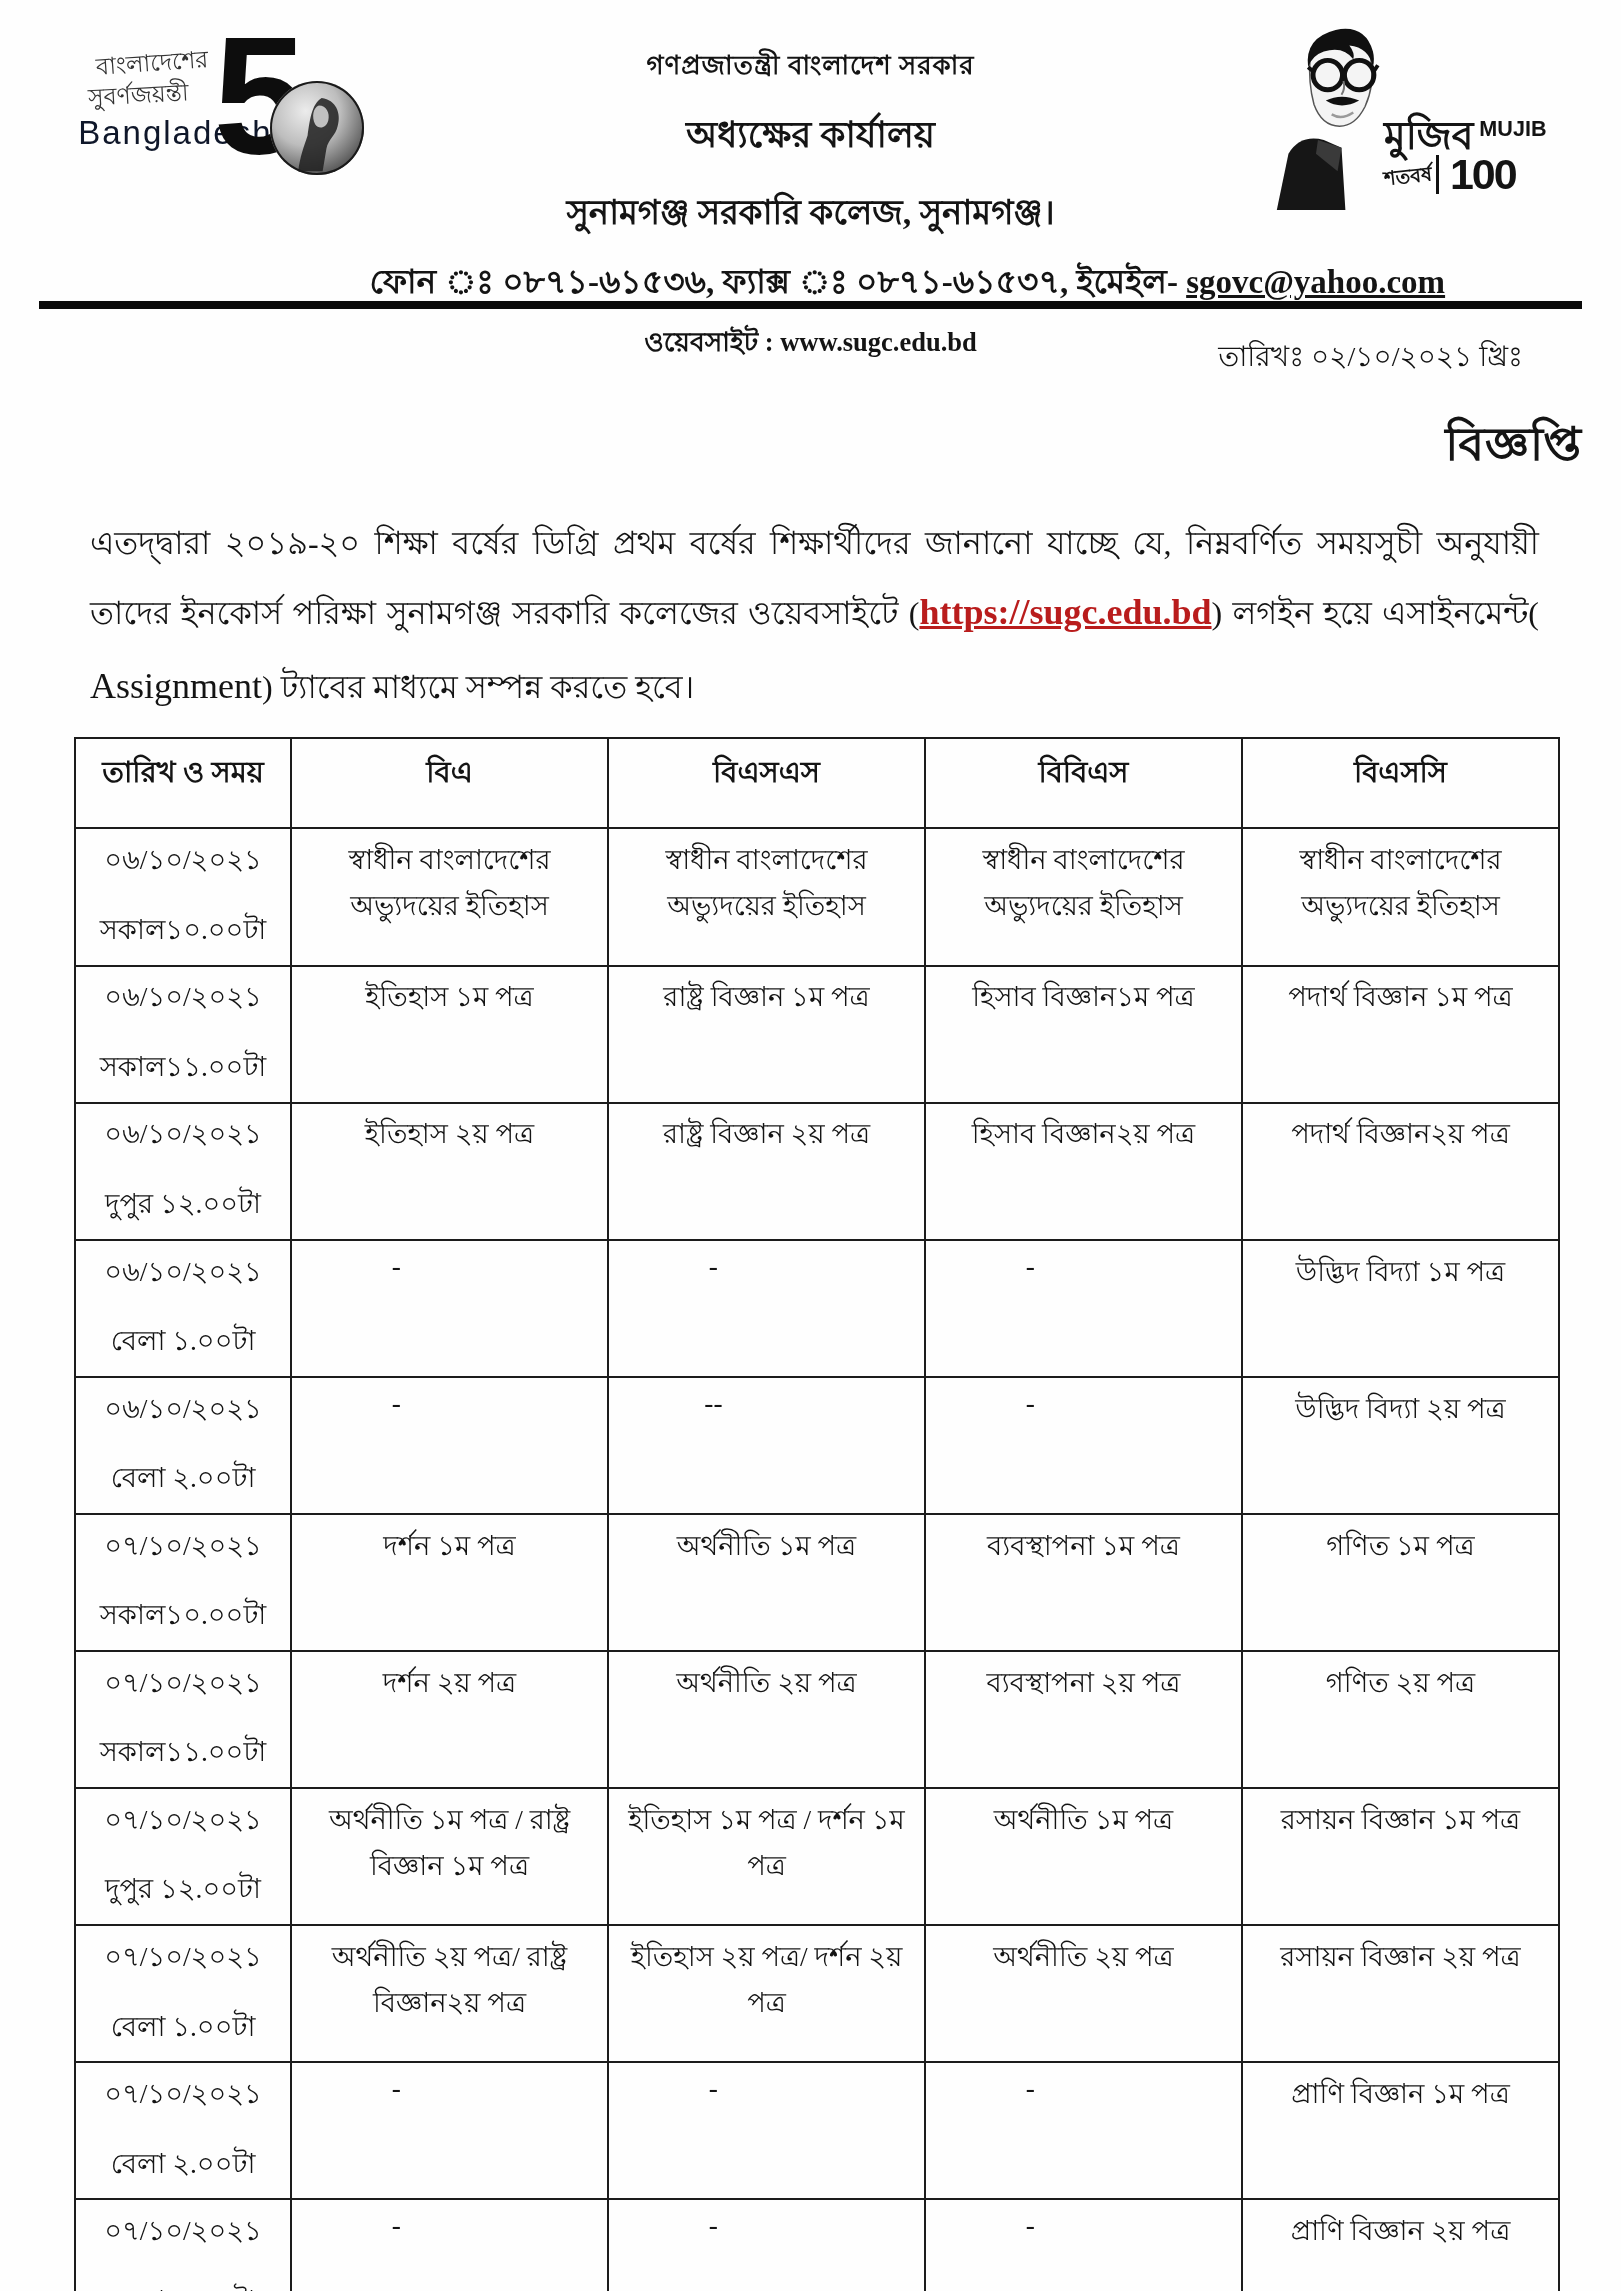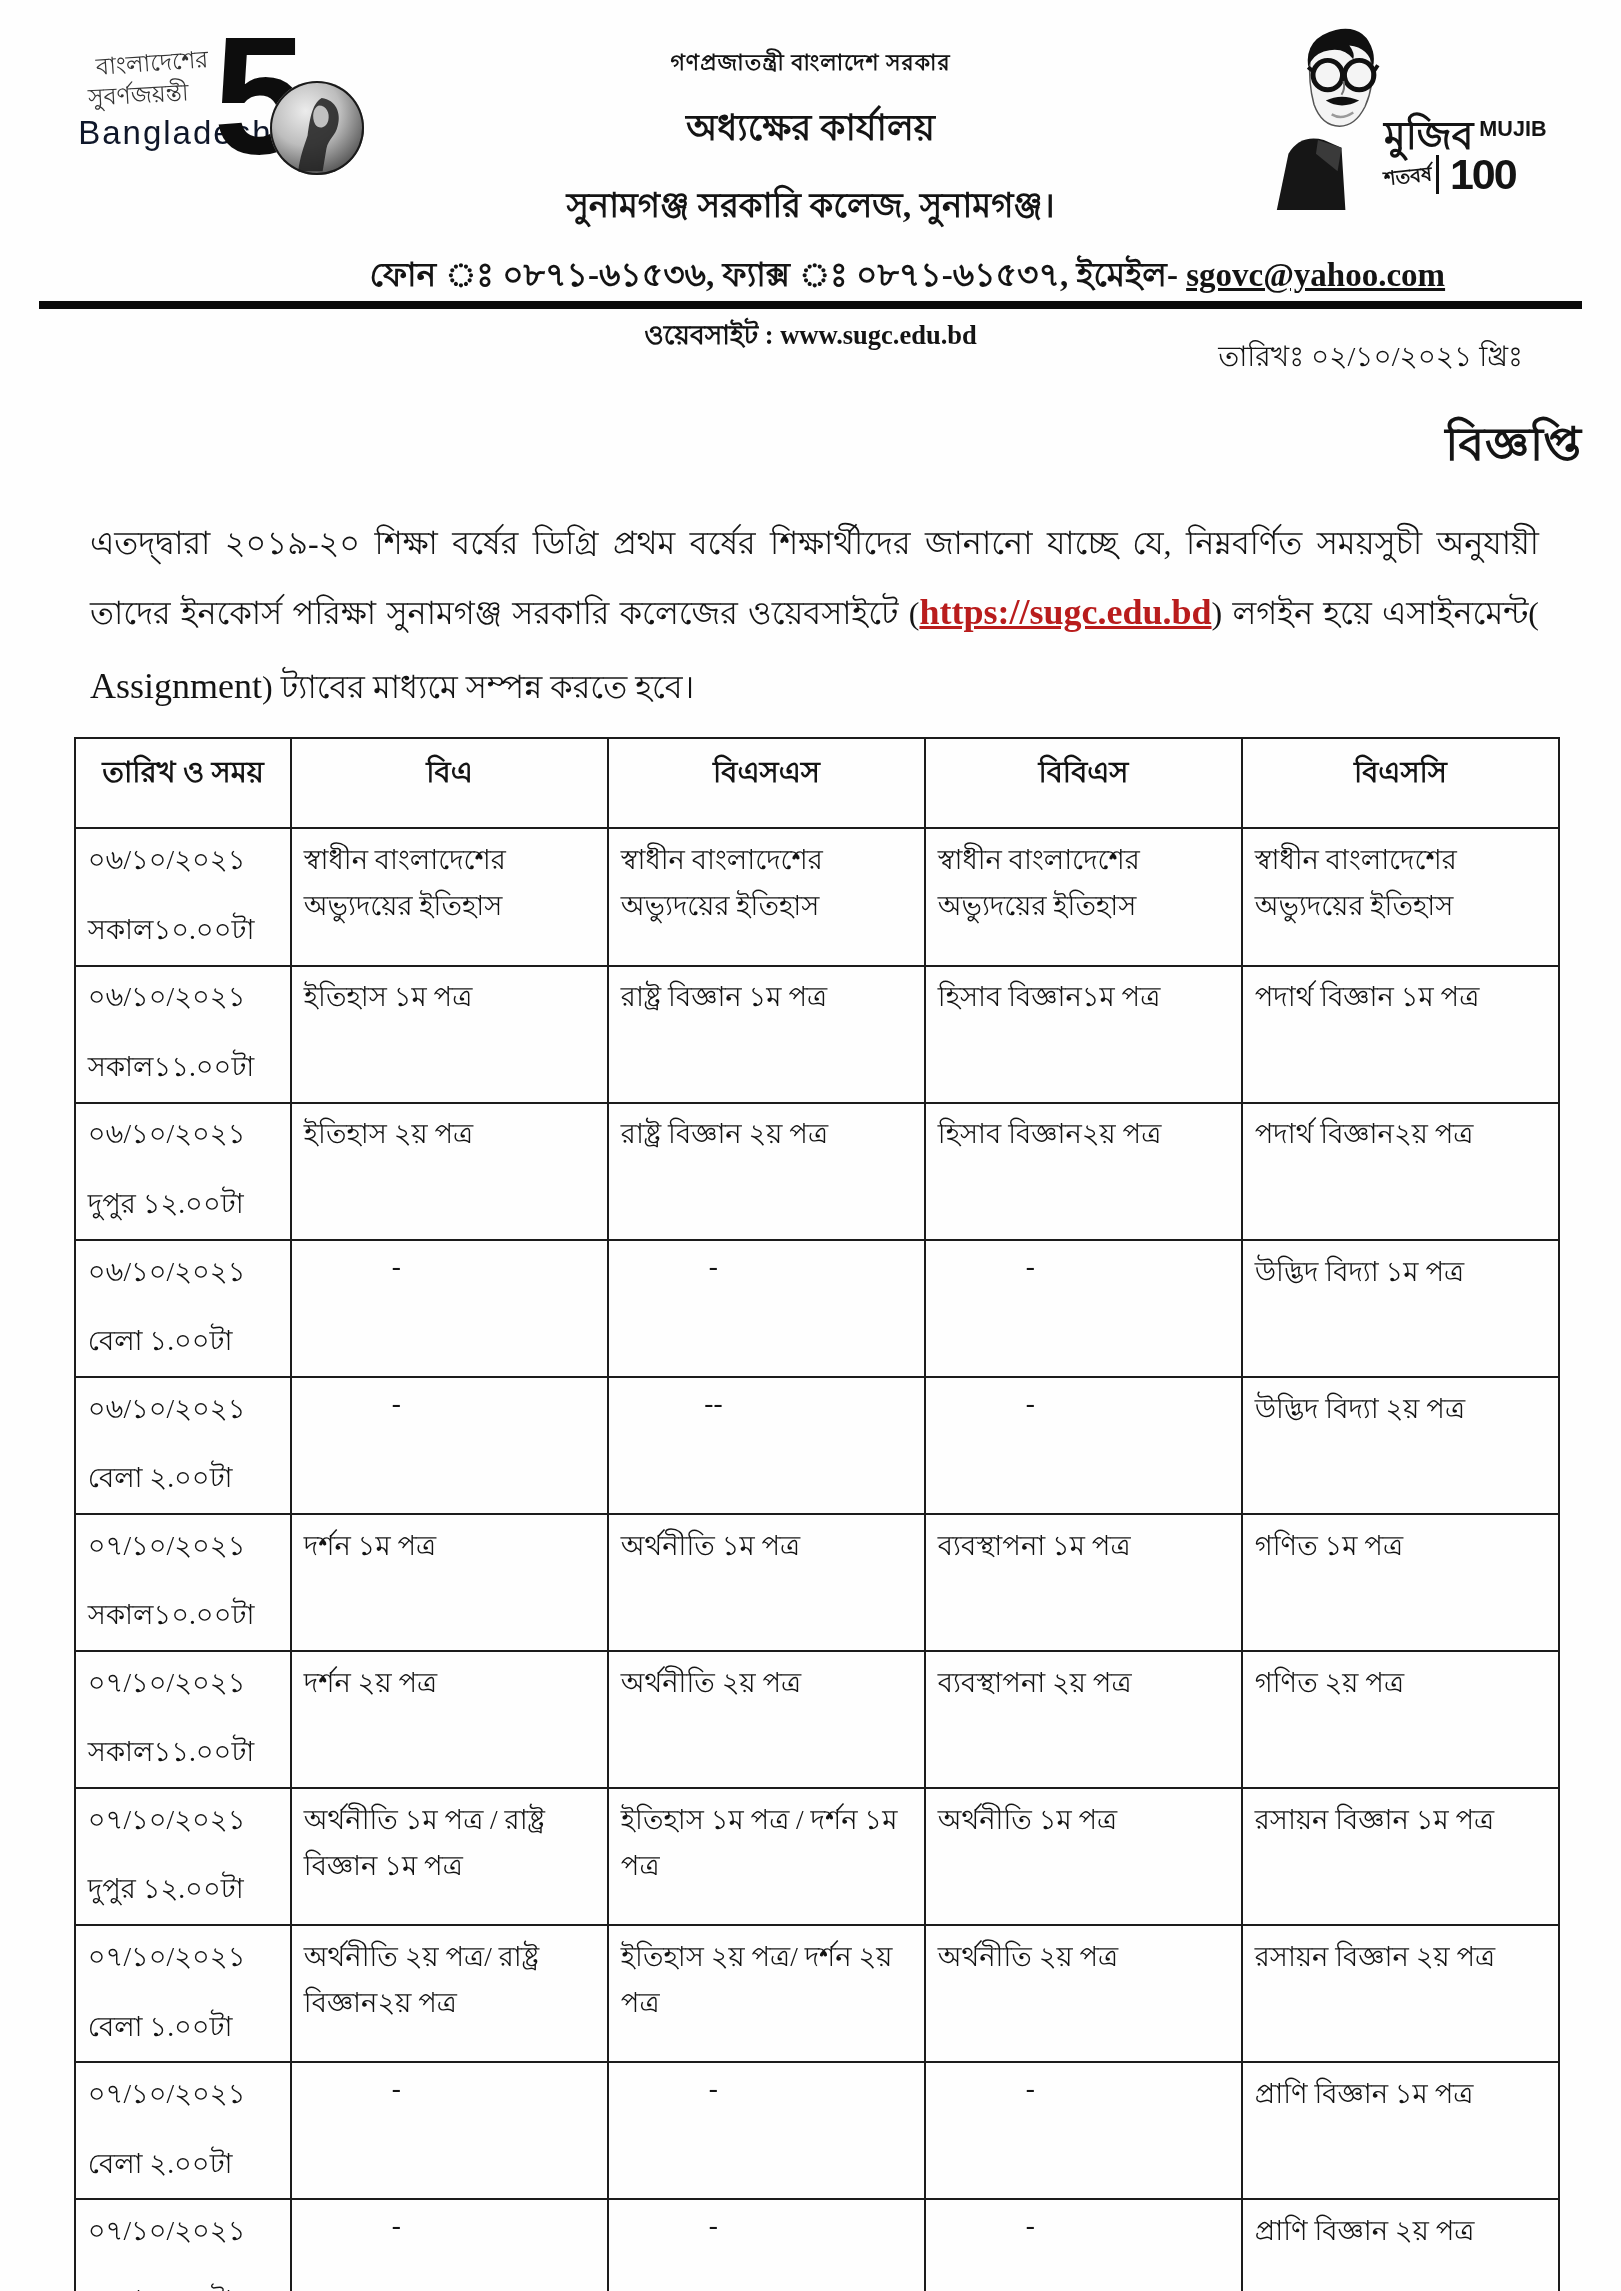--- a/index.html
+++ b/index.html
@@ -14,21 +14,21 @@
     overflow: hidden;
     padding: 23.5px 39px 0 39px;
   }
 
   
   .letterhead { position: relative; height: 274px; }
   .head-center {
     position: absolute; left: 50%; top: 21.6px; transform: translateX(-50%);
     width: 882px; text-align: center;
   }
-  .head-center .govt   { font-size: 22px; font-weight: bold; letter-spacing: 1px; }
+  .head-center .govt   { font-size: 26px; font-weight: bold; letter-spacing: 1px; }
   .head-center .office { font-size: 36px; font-weight: bold; margin-top: 17.6px; }
   .head-center .college{ font-size: 34px; font-weight: bold; margin-top: 19.6px; }
   .contact-line { font-size: 33px; font-weight: bold; margin-top: 13px; white-space: nowrap; }
   .contact-line .email { text-decoration: underline; }
   .website-line { font-size: 26.5px; font-weight: bold; margin-top: 9.8px; }
 
   
   .b50 { position: absolute; left: 19.6px; top: 0; width: 333px; height: 196px; }
   .b50 .bn1 { position: absolute; left: 37px; top: 21.6px;  font-size: 23.5px; color: #333; transform: rotate(-4deg); }
   .b50 .bn2 { position: absolute; left: 29px; top: 53px;  font-size: 23.5px; color: #333; transform: rotate(-3deg); }
@@ -72,21 +72,21 @@
   table.schedule {
     width: 1486px; margin: 13.7px auto 0 35px; border-collapse: collapse;
     font-size: 27.4px;
   }
   table.schedule th, table.schedule td { border: 2.5px solid #1c1c1c; }
   table.schedule th {
     font-size: 29px; font-weight: bold; text-align: center; vertical-align: top;
     padding: 9.8px 5.9px 5.9px 5.9px; height: 90px; border-radius: 27px;
   }
   table.schedule th.dt-head { width: 214px; }
-  table.schedule td { vertical-align: top; padding: 9.8px 11.8px; height: 92px; }
+  table.schedule td { vertical-align: top; padding: 9.8px 11.8px; height: 92px; text-align: center; }
   td.datetime { white-space: nowrap; }
   td.datetime .date { display: block; }
   td.datetime .time { display: block; margin-top: 23.5px; }
   td.subject { width: 314px; }
   td.subject.dash { text-align: center; padding-right: 118px; }
 </style>
 </head>
 <body>
 
 <div class="page">

